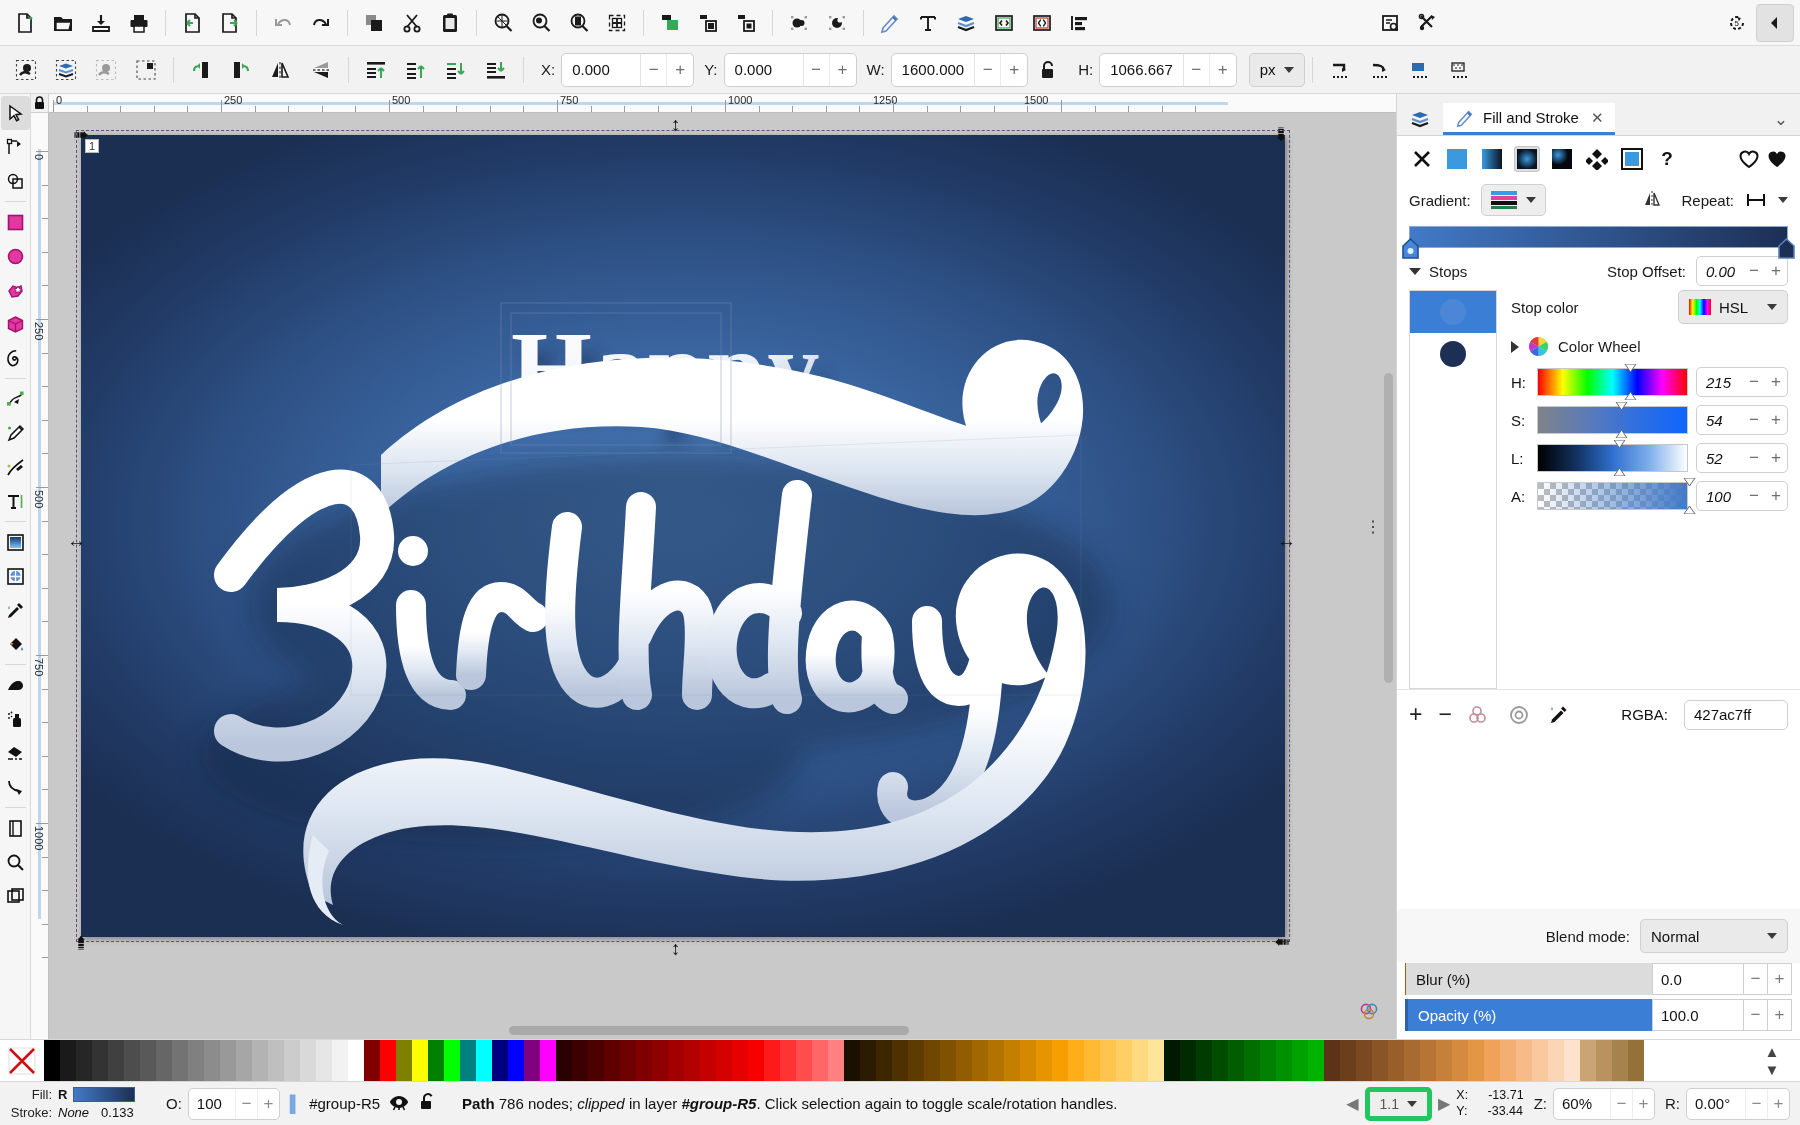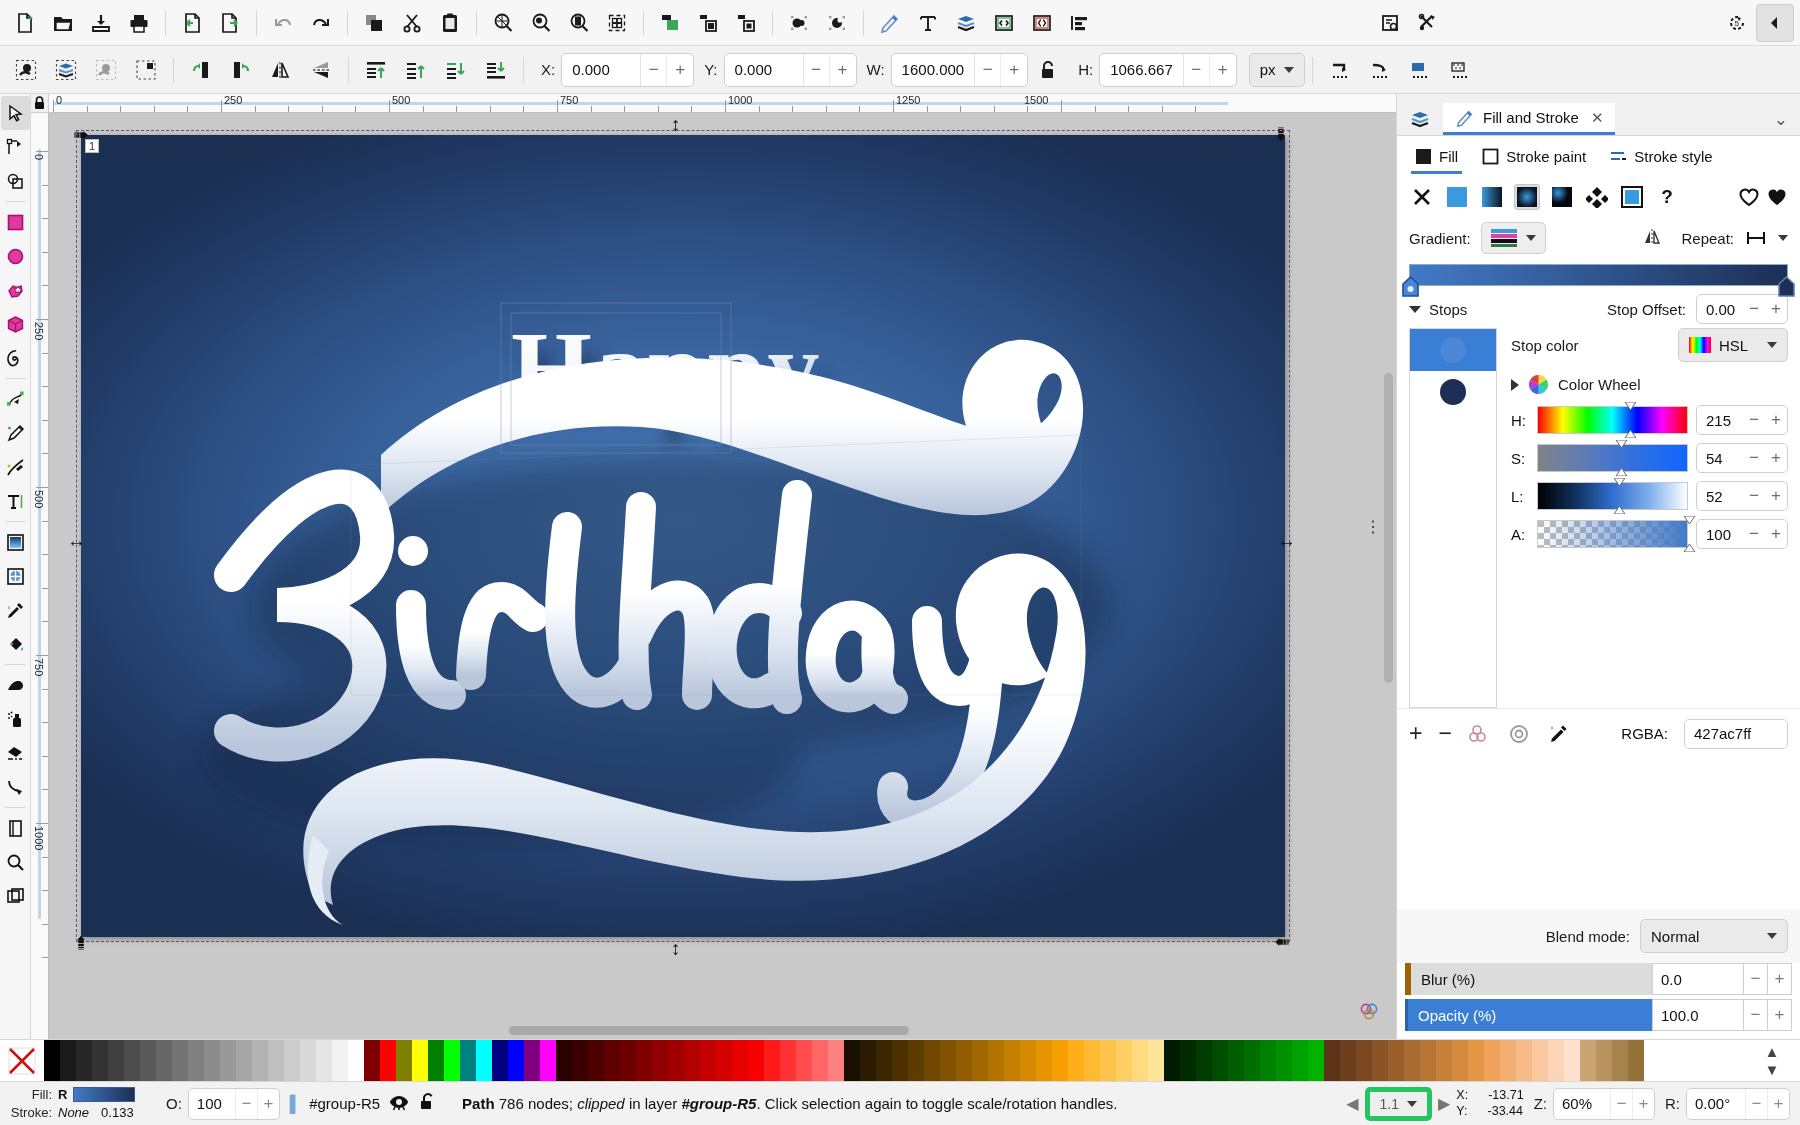--- a/index.html
+++ b/index.html
@@ -136,35 +136,35 @@
   .stoplist { width: 88px; border:1px solid #d6d6d6; background:#fff; }
   .stopitem { height: 42px; display:flex; align-items:center; justify-content:center; }
   .stopitem.sel { background:#3a7fd5; }
   .stopright { flex:1 1 auto; padding-left: 14px; }
   .hsl-row { display:flex; align-items:center; gap:8px; margin-bottom: 8px; }
   .hsl-key { width: 18px; font-size:15px; }
   .hsl-track { flex:1 1 auto; height: 28px; position:relative; border:1px solid #c8c8c8;}
   .hsl-knob { position:absolute; top:-5px; width:13px; height:9px; }
   .hsl-knob.bot { top:auto; bottom:-5px; }
   .numspin { display:flex; align-items:stretch; height:30px; background:#fff; border:1px solid #cfcfcf; border-radius:5px; width: 92px; }
-  .numspin .v { flex:1 1 auto; display:flex; align-items:center; padding-left:9px; font-size:15px;}
+  .numspin .v { flex:1 1 auto; display:flex; align-items:center; padding-left:9px; font-size:15px;font-style:italic;}
   .numspin .m,.numspin .p { width:22px; display:flex;align-items:center;justify-content:center;color:#6d6d6d;font-size:17px;}
 
   .cw-row { display:flex; align-items:center; gap:9px; padding: 4px 0 10px; }
   .cw-tri { width:0;height:0;border-top:6px solid transparent;border-bottom:6px solid transparent;border-left:8px solid #333; }
 
   .stopfoot { display:flex; align-items:center; gap:16px; padding: 10px 12px; border-top:1px solid #e6e6e6; }
   .rgba-label { margin-left:auto; font-size:15px; }
   .rgba-field { width:104px; height:30px; background:#fff; border:1px solid #cfcfcf; border-radius:5px;
                 display:flex; align-items:center; padding-left:9px; font-size:15px; }
 
   .blendrow { display:flex; align-items:center; justify-content:flex-end; gap:10px; padding: 10px 12px; background:#f7f7f7;}
   .barrow { display:flex; align-items:stretch; margin: 0 8px 4px; height:32px; }
   .barlabel { flex:1 1 auto; position:relative; display:flex; align-items:center; padding-left:10px;
-              font-size:15px; background:#dcdcdc; border-left:6px solid #a16207; }
+              font-size:15px; background:#dcdcdc; border-left:1px solid #a16207; }
   .barlabel.blue { background:#3a7fd5; color:#fff; border-left:3px solid #2a62ab; }
   .barnum { width:92px; background:#fff; border:1px solid #cfcfcf; display:flex; align-items:center;
             justify-content:flex-start; padding-left:8px; font-size:15px; }
   .barbtns { display:flex; }
   .barbtns span { width:24px; display:flex;align-items:center;justify-content:center;color:#7a7a7a; font-size:17px;
                   background:#fff; border:1px solid #cfcfcf; border-left:none; }
 
   
   .palettebar { height: 42px; background:#fff; display:flex; align-items:stretch; flex:0 0 42px; border-top:1px solid #d8d8d8;}
   .pal-x { width: 44px; display:flex;align-items:center;justify-content:center; flex:0 0 44px;}
@@ -799,21 +799,21 @@
             <div class="tick" style="left: 541.6px; height: 6px;"></div>
             <div class="tick" style="left: 575.2px; height: 6px;"></div>
             <div class="tick" style="left: 608.8px; height: 6px;"></div>
             <div class="tick" style="left: 642.4px; height: 6px;"></div>
             <div class="lbl" style="left: 676px;">1000</div>
             <div class="tick" style="left: 676px; height: 12px;"></div>
             <div class="tick" style="left: 709.6px; height: 6px;"></div>
             <div class="tick" style="left: 743.2px; height: 6px;"></div>
             <div class="tick" style="left: 776.8px; height: 6px;"></div>
             <div class="tick" style="left: 810.4px; height: 6px;"></div>
-            <div class="lbl" style="left: 844px;">1250</div>
+            <div class="lbl" style="left: 821px;">1250</div>
             <div class="tick" style="left: 844px; height: 12px;"></div>
             <div class="tick" style="left: 877.6px; height: 6px;"></div>
             <div class="tick" style="left: 911.2px; height: 6px;"></div>
             <div class="tick" style="left: 944.8px; height: 6px;"></div>
             <div class="tick" style="left: 978.4px; height: 6px;"></div>
             <div class="lbl" style="left: 972px;">1500</div>
             <div class="tick" style="left: 1012px; height: 12px;"></div>
             <div class="tick" style="left: 1045.6px; height: 6px;"></div>
             <div class="tick" style="left: 1079.2px; height: 6px;"></div>
             <div class="tick" style="left: 1112.8px; height: 6px;"></div>
@@ -976,41 +976,20 @@
           <span>Fill and Stroke</span>
           <span class="x">✕</span>
         </div>
         <div class="spring"></div>
         <div class="dtab">
           <span style="font-size:17px;color:#555;">⌄</span>
         </div>
       </div>
 
       <div class="fsbody">
-        <div class="fstabs">
-          <div class="fstab sel">
-            <svg width="17" height="17" viewBox="0 0 17 17">
-                <rect x="1" y="1" width="15" height="15" fill="#1a1a1a"></rect>
-              </svg>
-            <span>Fill</span>
-          </div>
-          <div class="fstab">
-            <svg width="17" height="17" viewBox="0 0 17 17">
-                <rect x="1.5" y="1.5" width="14" height="14" fill="none" stroke="#1a1a1a" stroke-width="1.8"></rect>
-              </svg>
-            <span>Stroke paint</span>
-          </div>
-          <div class="fstab">
-            <svg width="17" height="17" viewBox="0 0 17 17">
-                <path d="M1 5h13M1 11h9" stroke="#2b6cb0" stroke-width="2"></path>
-                <path d="M12 11l4 0" stroke="#1a1a1a" stroke-width="2"></path>
-              </svg>
-            <span>Stroke style</span>
-          </div>
-        </div>
 
         <div class="painttypes">
           <div class="pt">
             <svg width="18" height="18" viewBox="0 0 18 18">
                 <path d="M2 2l14 14M16 2L2 16" stroke="#111" stroke-width="2.6"></path>
               </svg>
           </div>
           <div class="pt">
             <svg class="pt-swatch" viewBox="0 0 22 22">
                 <rect x="1" y="1" width="20" height="20" fill="#3a9ae0"></rect>

